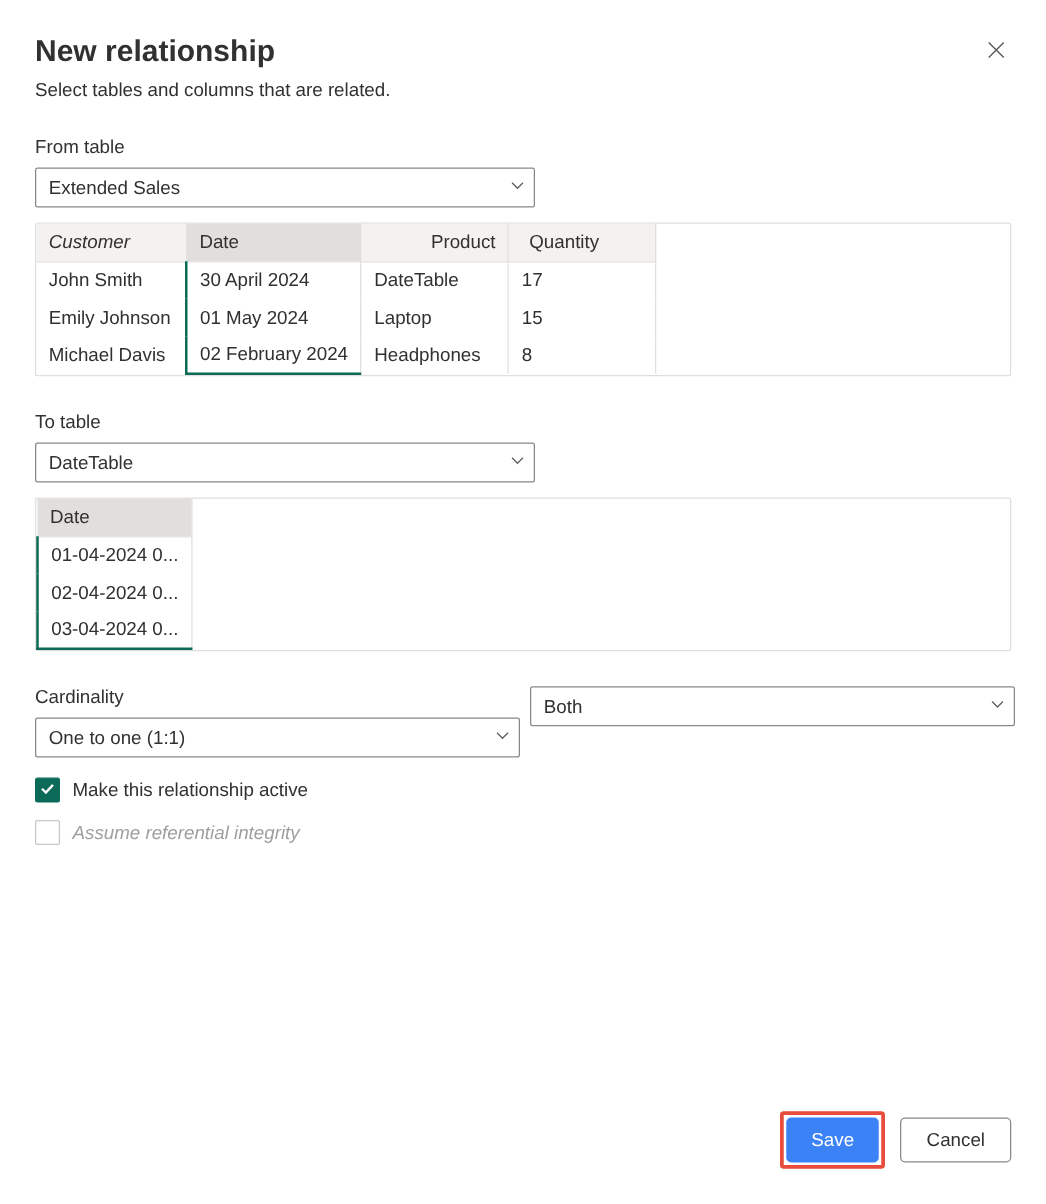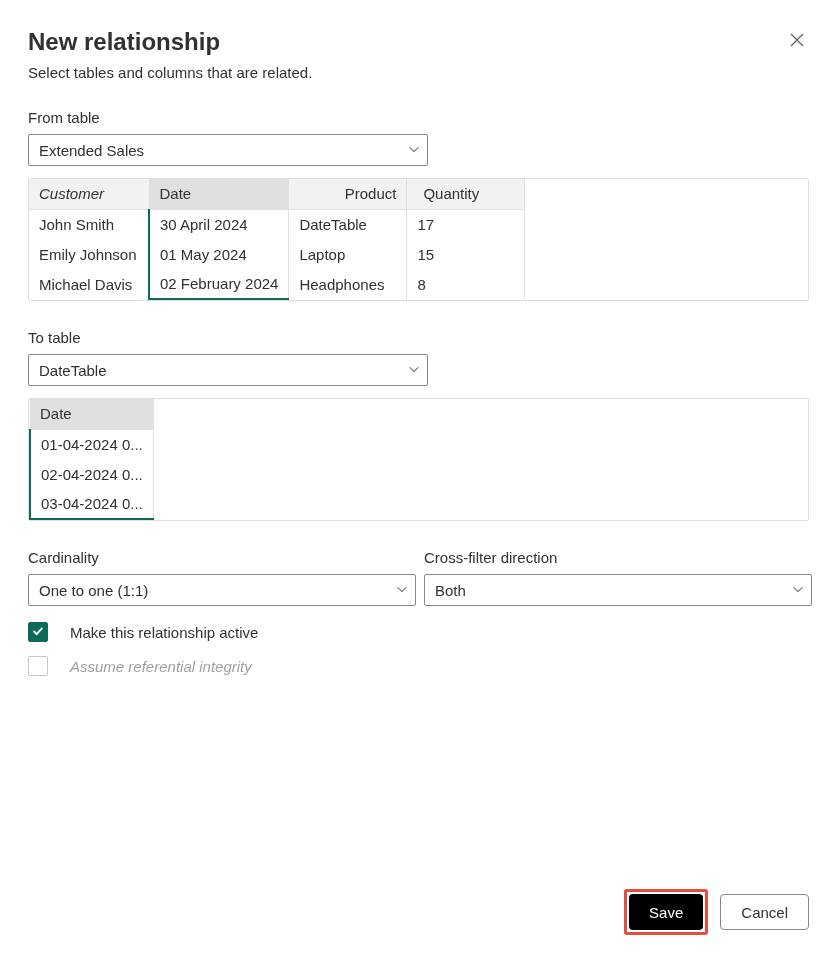--- a/index.html
+++ b/index.html
@@ -60,21 +60,21 @@
     .sel-col {
       border-left: 2px solid #0c6b58;
       border-right: 2px solid #0c6b58;
     }
     .sel-col-last {
       border-bottom: 2px solid #0c6b58;
     }
     .options-row { display: flex; gap: 8px; margin-bottom: 16px; }
     .option-col { flex: 0 0 auto; }
     .option-col .dropdown { margin-bottom: 0; }
-    .checkbox-row { display: flex; align-items: center; gap: 22px; margin-bottom: 14px; }
+    .checkbox-row { display: flex; align-items: center; gap: 10px; margin-bottom: 14px; }
     .checkbox {
       width: 20px;
       height: 20px;
       border: 1px solid #8a8886;
       border-radius: 2px;
       display: flex;
       align-items: center;
       justify-content: center;
       cursor: pointer;
     }
@@ -93,21 +93,21 @@
     }
     .btn {
       height: 36px;
       padding: 0 20px;
       border-radius: 4px;
       font-size: 15px;
       cursor: pointer;
       font-family: inherit;
     }
     .btn-primary {
-      background: #000000;
+      background: #3b82f6;
       color: #fff;
       border: none;
       text-align: center;
     }
     .btn-secondary {
       background: #fff;
       color: #323130;
       border: 1px solid #8a8886;
     }
     .highlight-box {
@@ -210,21 +210,20 @@
     <div class="dropdown dropdown-full">
       <span>One to one (1:1)</span>
       <span class="chevron">
         <svg viewBox="0 0 16 16" fill="none" stroke="#605e5c" stroke-width="1.2">
             <path d="M3 6 L8 11 L13 6"></path>
           </svg>
       </span>
     </div>
   </div>
   <div class="option-col">
-    <div class="section-label">Cross-filter direction</div>
     <div class="dropdown dropdown-full">
       <span>Both</span>
       <span class="chevron">
         <svg viewBox="0 0 16 16" fill="none" stroke="#605e5c" stroke-width="1.2">
             <path d="M3 6 L8 11 L13 6"></path>
           </svg>
       </span>
     </div>
   </div>
 </div>

